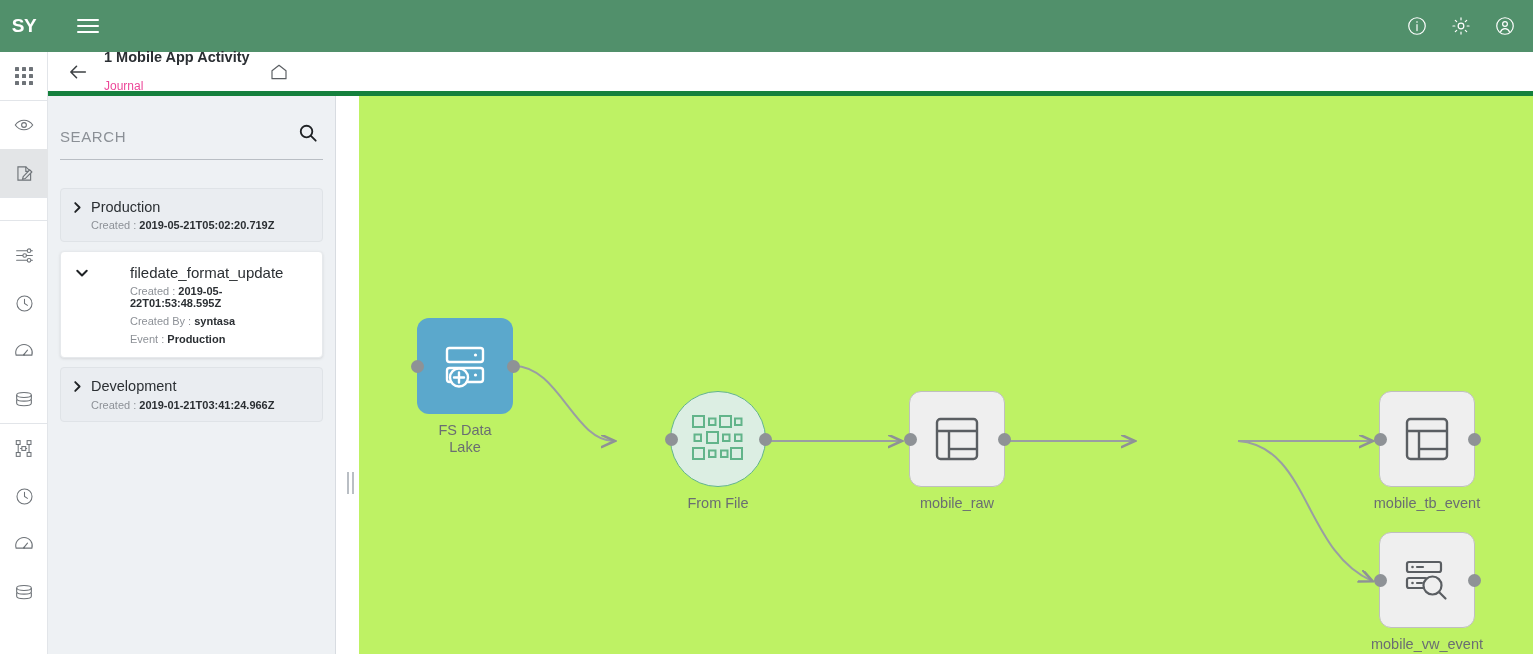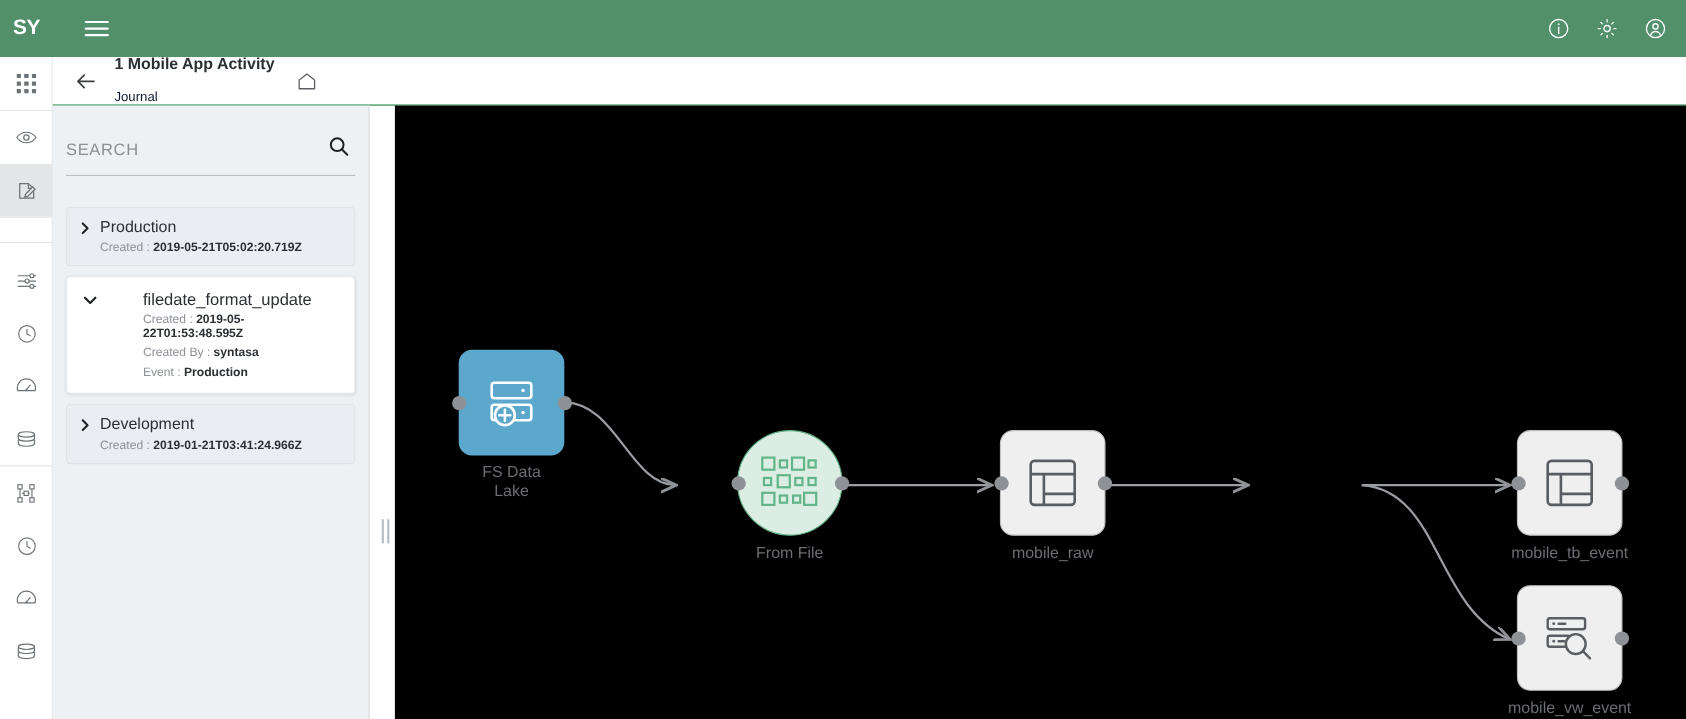--- a/index.html
+++ b/index.html
@@ -53,28 +53,28 @@
     cursor: pointer; color: #6e7378;
   }
   .rail-item.active { background: #e3e5e7; }
   .rail-sep { height: 1px; background: #e2e5e9; margin: 0; }
 
   
   .crumbbar {
     position: absolute; left: 48px; top: 52px;
     width: 1485px; height: 44px;
     background: #ffffff;
-    border-bottom: 1px solid #15803d;
+    border-bottom: 5px solid #15803d;
     display: flex; align-items: center;
     padding-left: 16px;
   }
   .back-arrow { width: 28px; height: 28px; display:flex; align-items:center; justify-content:center; cursor:pointer; color:#3c4043; }
   .crumb-texts { margin-left: 12px; line-height: 1.15; }
   .crumb-title { font-size: 14.5px; font-weight: bold; color: #2b2f33; }
-  .crumb-sub { font-size: 12px; color: #0f172a; margin-top: 15px; }
+  .crumb-sub { font-size: 12px; color: #ec4899; margin-top: 15px; }
   .home-icon { margin-left: 18px; width:22px; height:22px; display:flex;align-items:center;justify-content:center; cursor:pointer; color:#5a5e62; }
 
   
   .panel {
     position: absolute; left: 48px; top: 96px;
     width: 288px; height: 558px;
     background: #eef1f4;
     border-right: 1px solid #d8dce1;
   }
   .search-wrap {
@@ -123,21 +123,21 @@
     width: 8px; height: 26px;
     display: flex; gap: 3px; align-items: center; justify-content: center;
     cursor: col-resize;
   }
   .drag-handle i { display:block; width: 2px; height: 22px; background: #b9bec4; }
 
   
   .canvas {
     position: absolute; left: 359px; top: 96px;
     width: 1174px; height: 558px;
-    background: #000000;
+    background: #bef264;
     overflow: hidden;
   }
   .edges { position: absolute; left: 0; top: 0; width: 1174px; height: 558px; }
 
   .node { position: absolute; }
   .node-shape {
     position: relative;
     display: flex; align-items: center; justify-content: center;
     cursor: pointer;
   }

